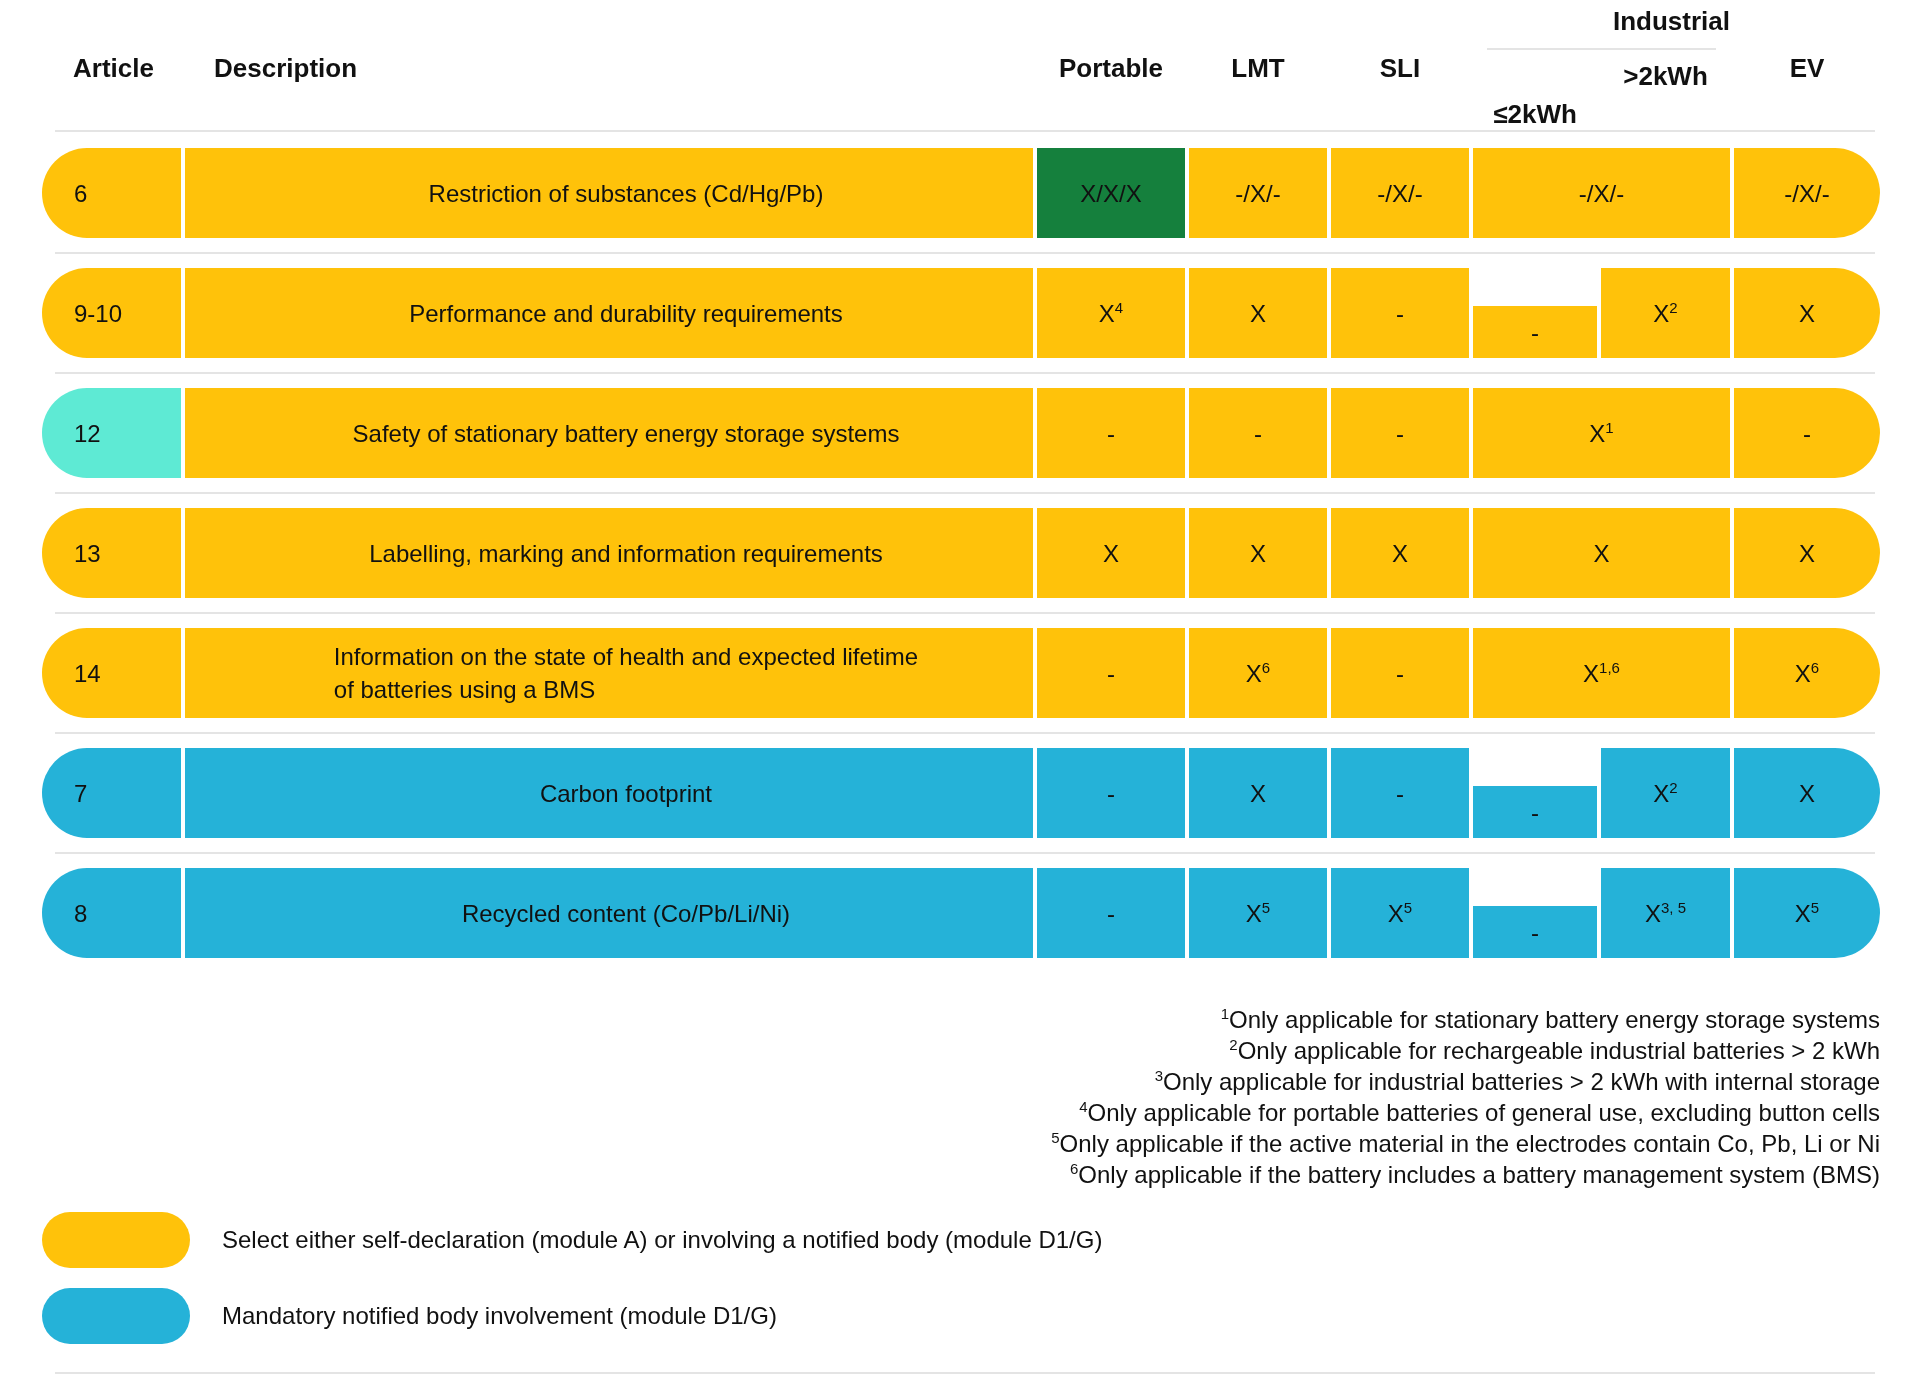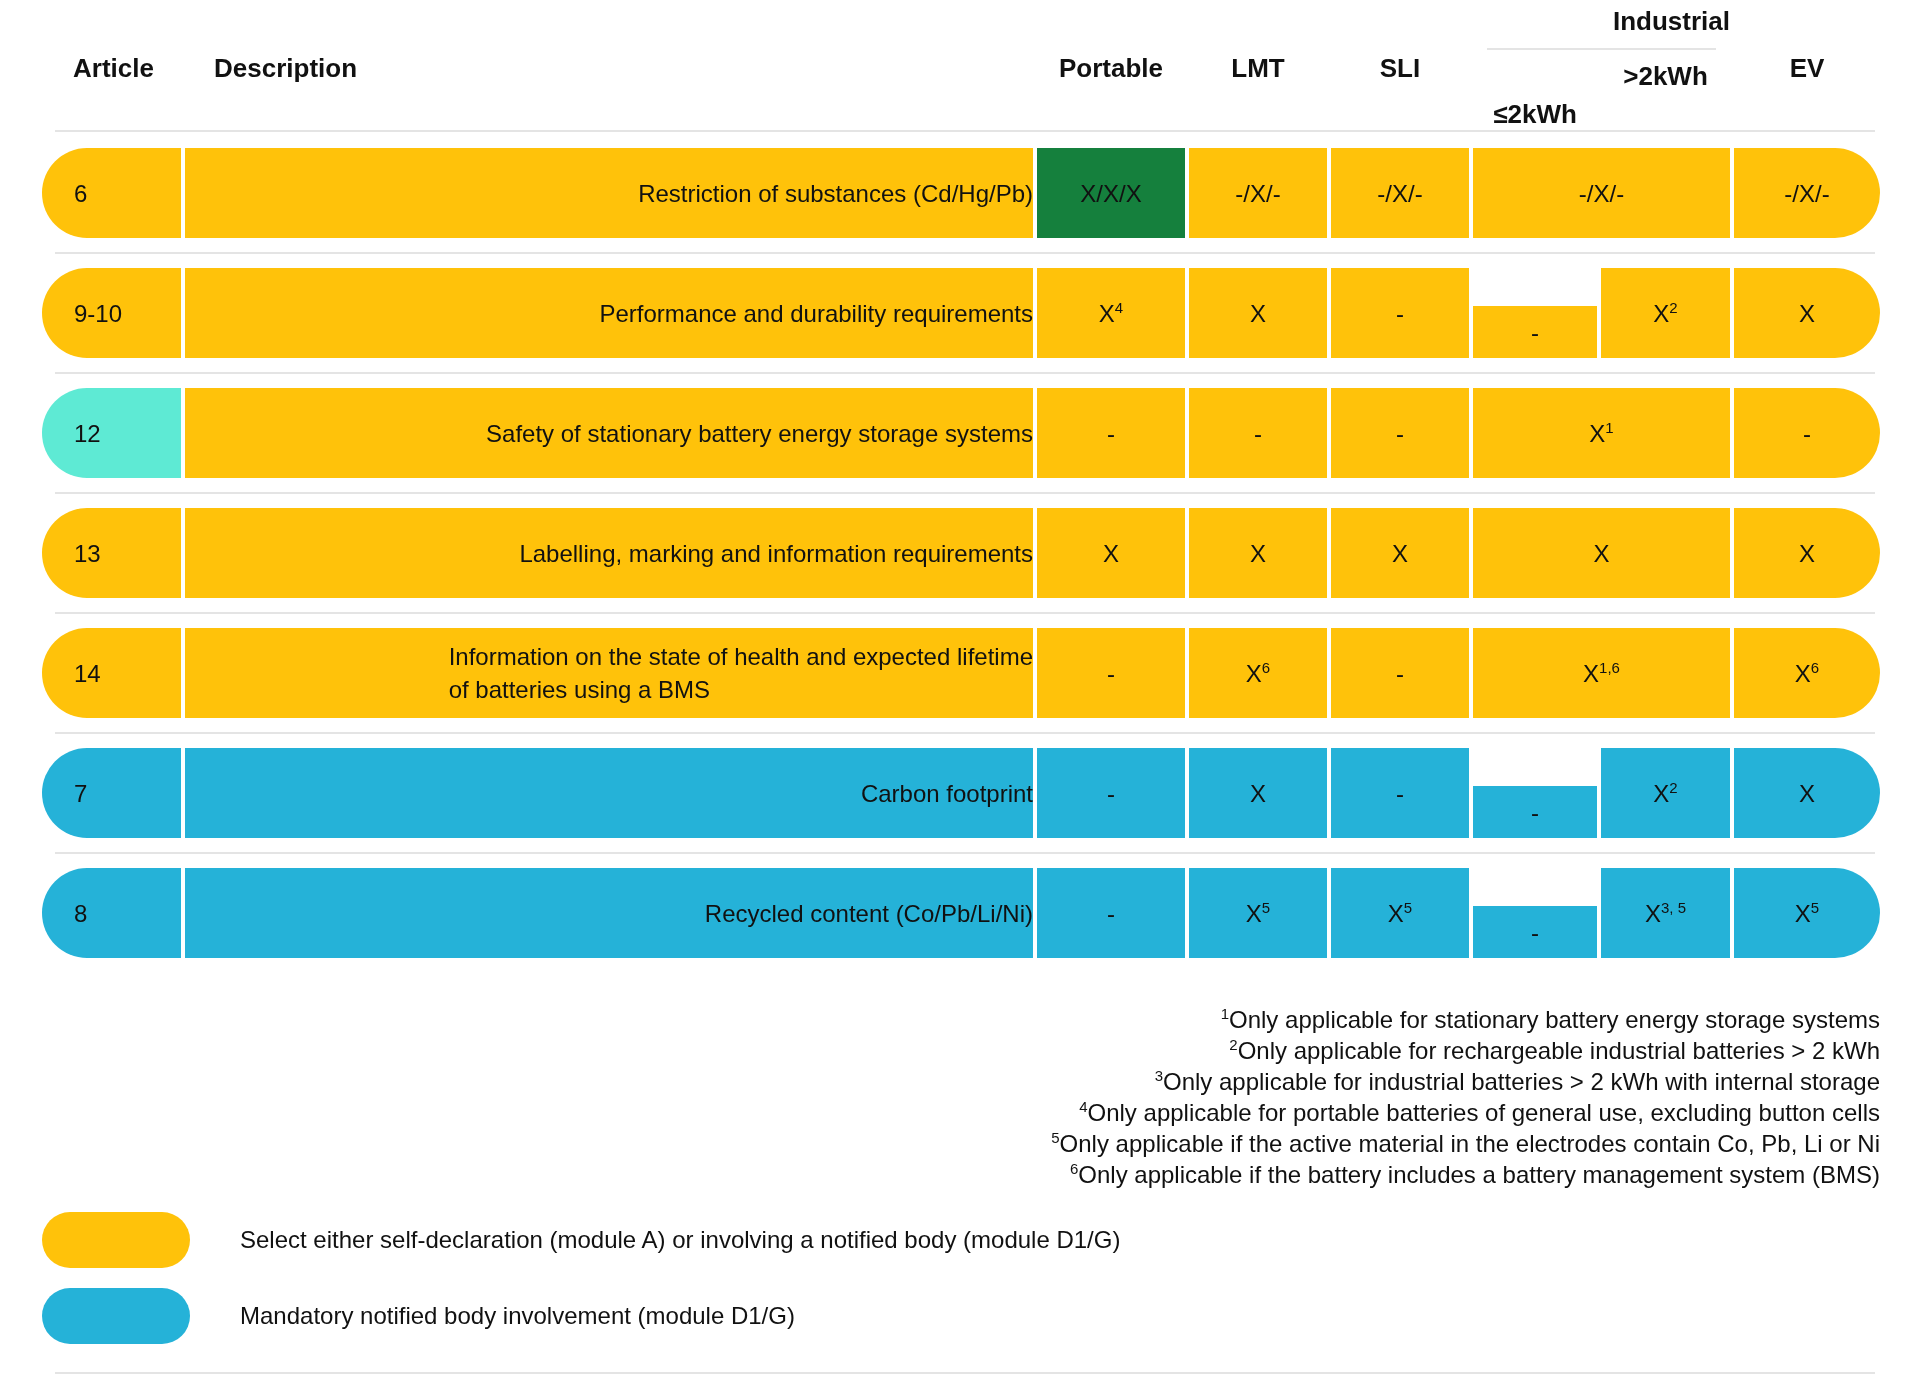--- a/index.html
+++ b/index.html
@@ -40,32 +40,32 @@
   #rows .sep { margin: 14px 5px 14px 13px; }
   .bottom-line { height: 2px; background: var(--sep, #E4E4E4); margin: 28px 5px 0 13px; }
 
   
   .row { display: flex; gap: 4px; height: 90px; }
   .cell {
     display: flex; align-items: center; justify-content: center;
     font-size: 24px; line-height: 33px;
   }
   .cell.article { justify-content: flex-start; padding-left: 32px; border-radius: 45px 0 0 45px; }
-  .cell.desc { justify-content: flex-end; padding-left: 34px; }
+  .cell.desc { justify-content: center; padding-left: 34px; }
   .cell.desc span { white-space: pre-line; }
   .cell.ev-cap { border-radius: 0 45px 45px 0; }
   .val sup, .footnote sup { font-size: 15px; line-height: 0; vertical-align: super; }
 
   
   .footnotes { margin: 46px 0 0 6px; text-align: right; }
   .footnote { font-size: 24px; line-height: 31px; }
 
   
   .legend { margin-top: 22px; }
-  .legend-item { display: flex; align-items: center; margin-bottom: 20px; gap: 18px; }
+  .legend-item { display: flex; align-items: center; margin-bottom: 20px; }
   .legend-pill { width: 148px; height: 56px; border-radius: 28px; flex: 0 0 148px; }
   .legend-text { margin-left: 32px; font-size: 24px; }
 </style>
 </head>
 <body>
 
 <div class="page">
 
   <div class="header">
     <div class="c-article hdr-label pad-article">Article</div>

